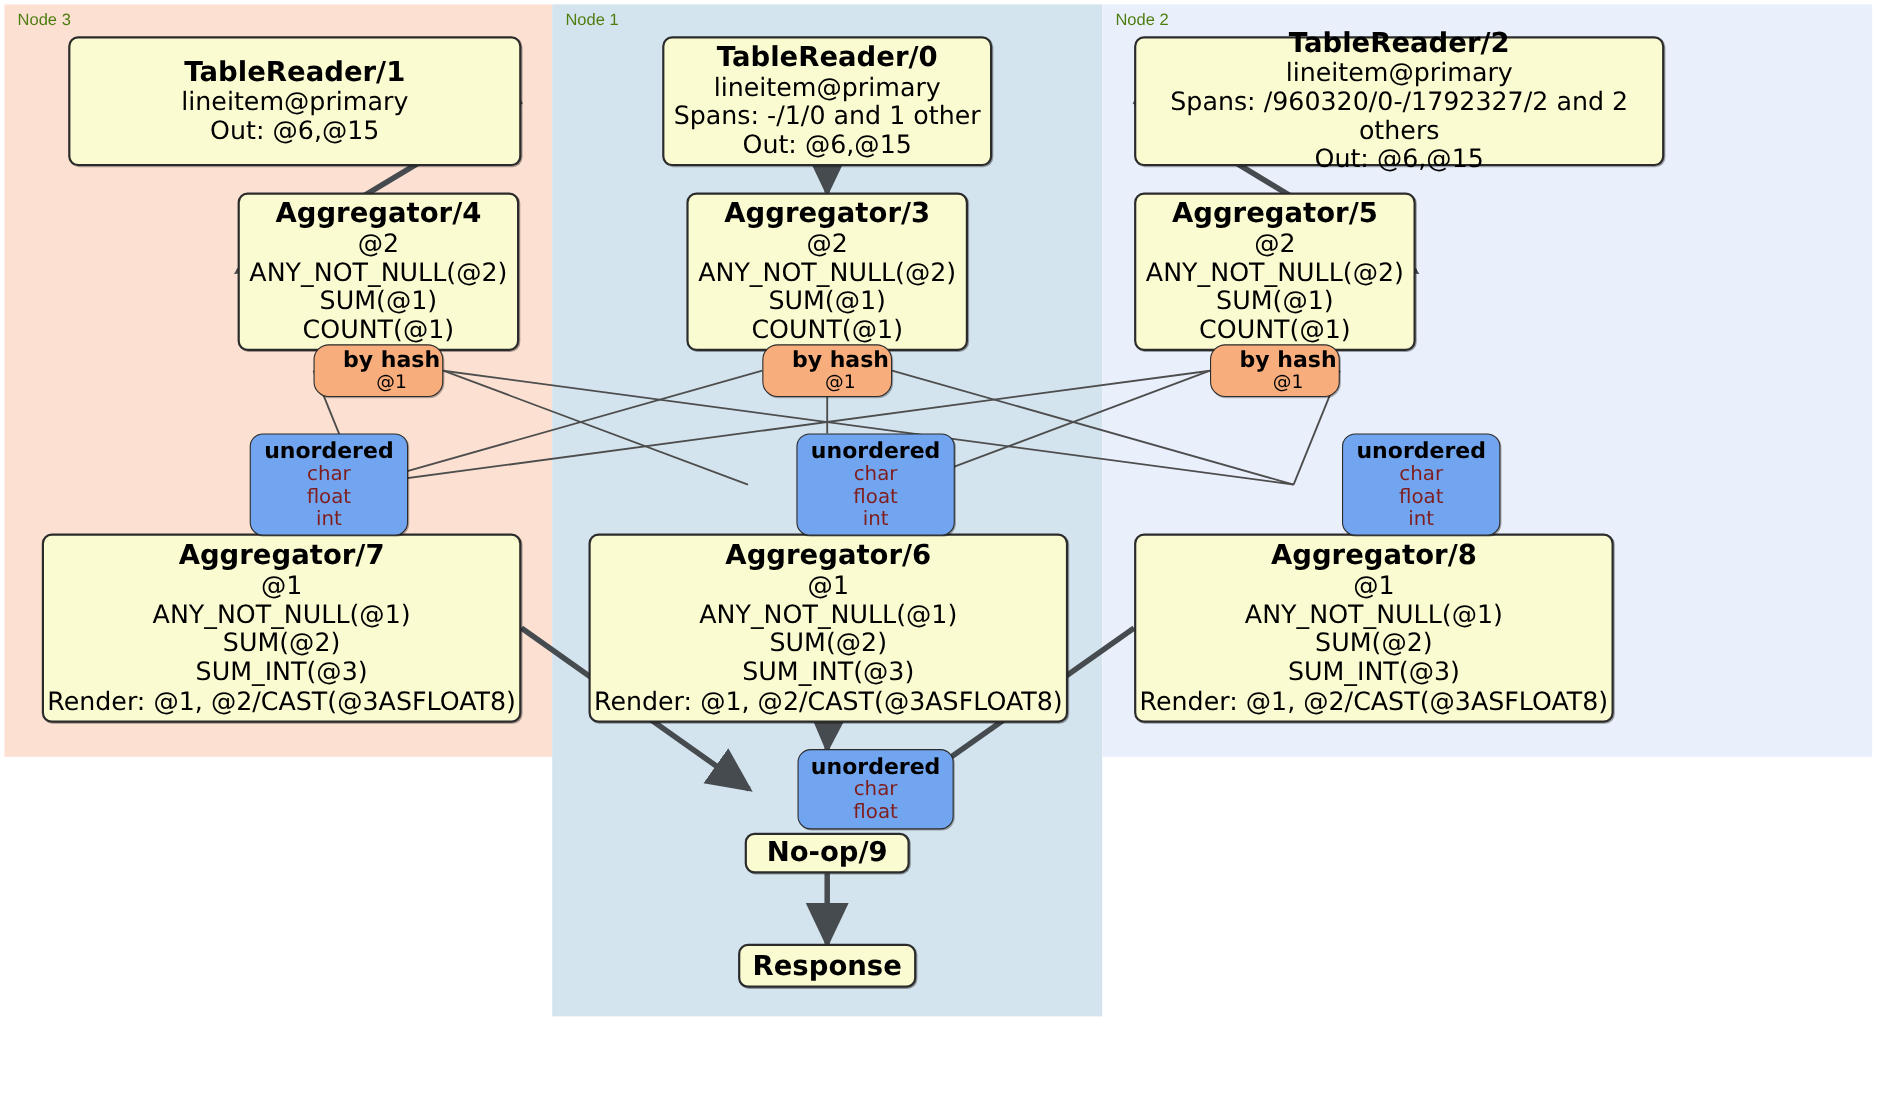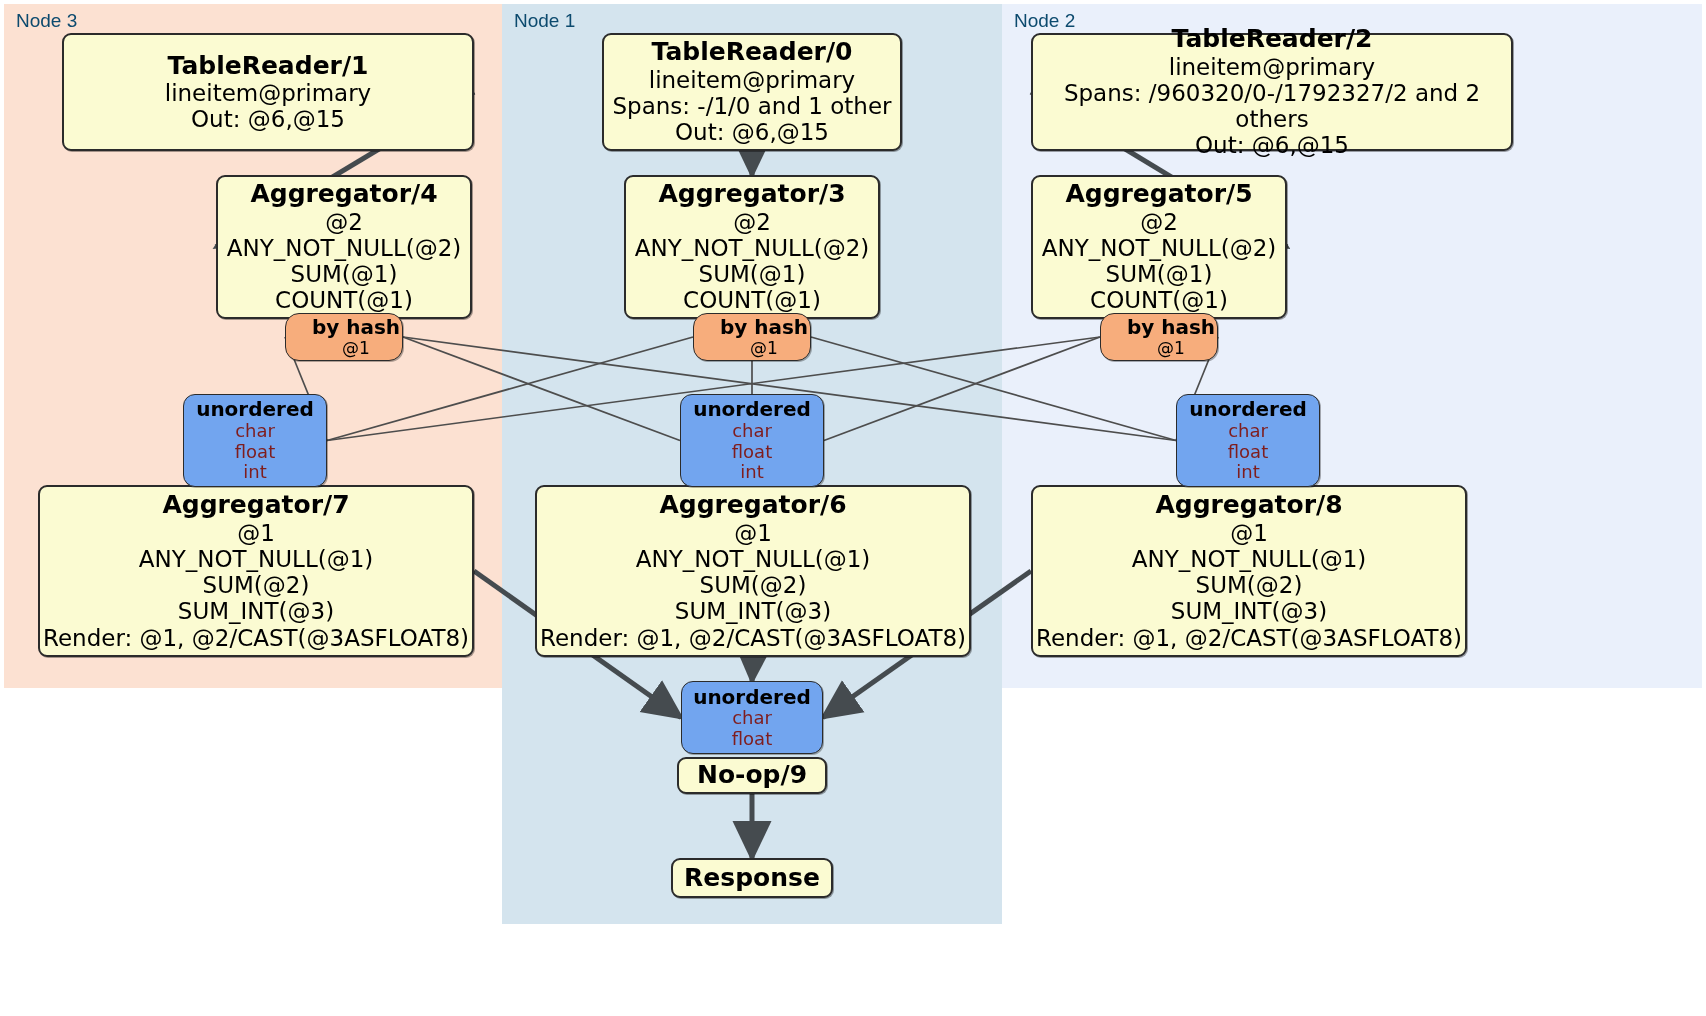--- a/index.html
+++ b/index.html
@@ -7,22 +7,22 @@
     width:1706px;height:1016px;
     font-family:"DejaVu Sans","Liberation Sans",sans-serif;
     overflow:hidden;
   }
   #stage{position:relative;width:1706px;height:1016px;}
 
   
   .region{position:absolute;}
   .region-label{
     position:absolute;
-    font-size:19px;
-    color:#0c4a6e;
+    font-size:15px;
+    color:#4d7c0f;
     font-family:"Liberation Sans",sans-serif;
     white-space:nowrap;
   }
 
   
   #edges{position:absolute;left:0;top:0;width:1706px;height:1016px;}
 
   
   .box{
     position:absolute;
@@ -59,20 +59,21 @@
     box-shadow:1px 1px 0 rgba(0,0,0,.3);
   }
   .router .title{font-weight:bold;font-size:20px;color:#000;}
   .router .line{font-size:17px;color:#000;}
 
   .sync{
     background:#72a5ef;
     border:1.6px solid #2b2b2b;
     border-radius:12px;
     box-shadow:1px 1px 0 rgba(0,0,0,.3);
+    margin-left:44px;
   }
   .sync .title{font-weight:bold;font-size:20px;color:#000;}
   .sync .line{font-size:18px;color:#7f1d1d;}
 
   .z-low{z-index:2;}
   .z-mid{z-index:5;}
   .z-high{z-index:7;padding-left:24px;}
 </style>
 </head>
 <body>

